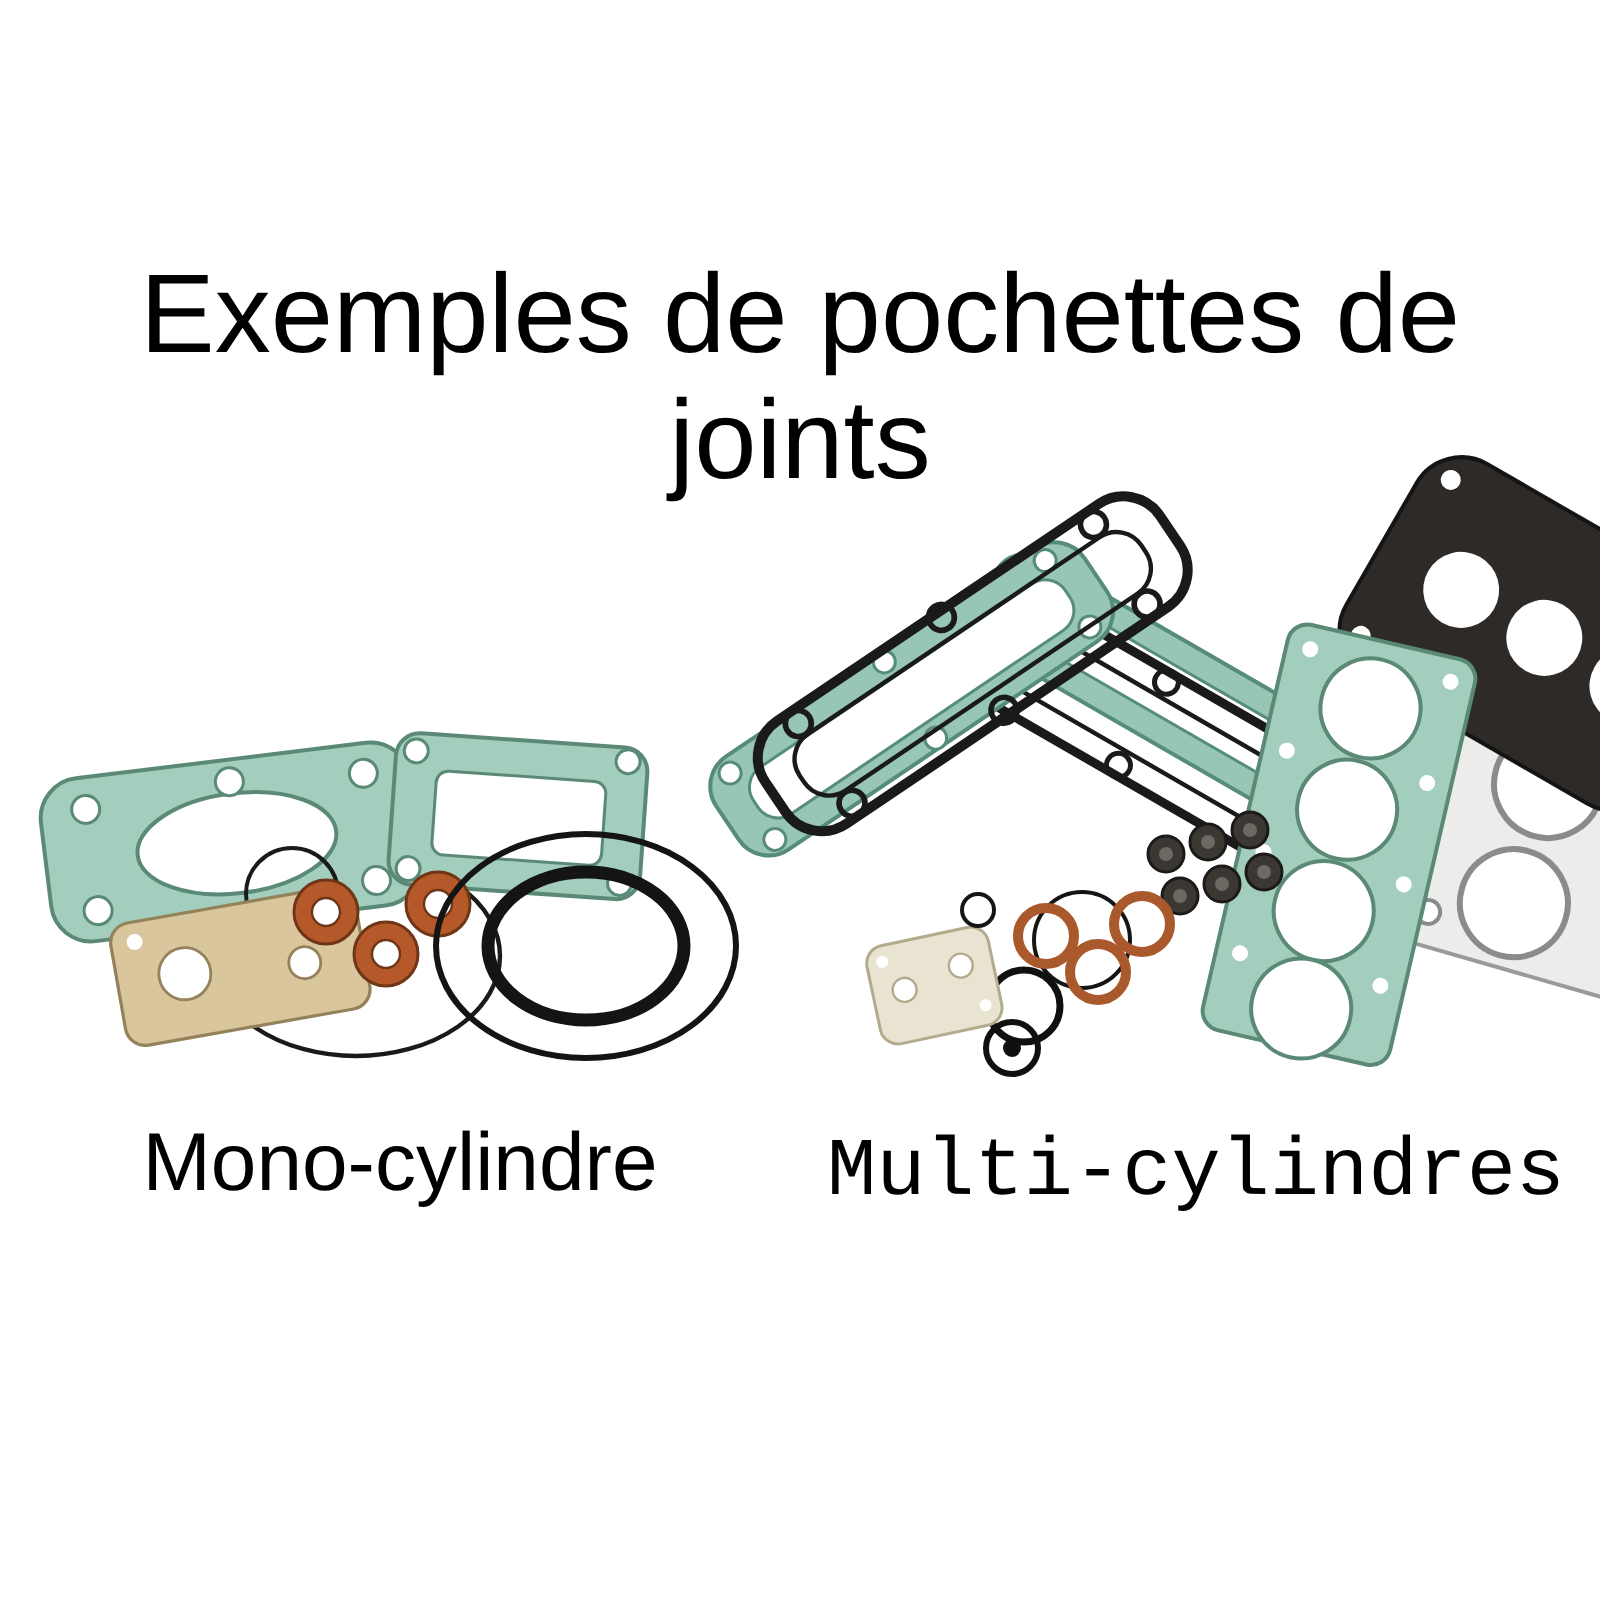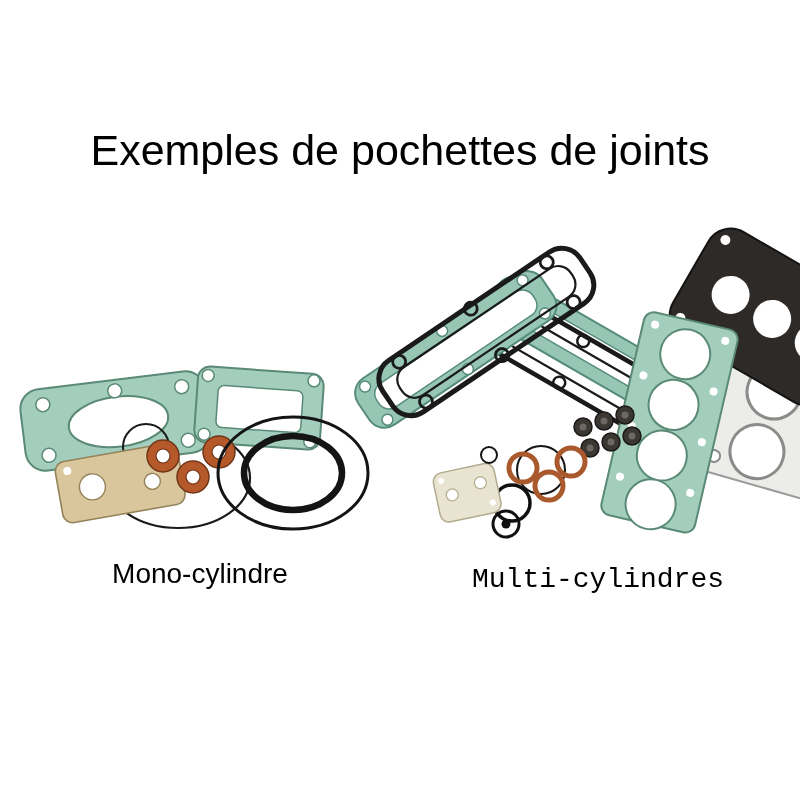--- a/index.html
+++ b/index.html
@@ -1,21 +1,21 @@
 <!DOCTYPE html>
 <html><head>
 <meta charset="utf-8">
 <style>
   html,body{margin:0;padding:0;background:#fff;}
   .page{position:relative;width:800px;height:800px;background:#fff;overflow:hidden;
         font-family:"Liberation Sans",sans-serif;color:#000;}
   .title{position:absolute;top:126px;left:0;width:100%;margin:0;text-align:center;
-         font-size:43px;font-weight:400;line-height:1.12;}
+         font-size:56px;font-weight:400;line-height:1.12;}
   .title span{display:block;}
-  .caption{position:absolute;font-size:28px;font-weight:400;text-align:center;}
+  .caption{position:absolute;font-size:41px;font-weight:400;text-align:center;}
   .caption-mono{left:10px;top:558px;width:380px;}
   .caption-multi{left:408px;top:564px;width:380px;font-family:Liberation Mono, monospace;}
   svg.art{position:absolute;left:0;top:0;}
   .stroke-green{stroke:#5a8a76}
   .stroke-teal{stroke:#568c7b}
   .stroke-paper{stroke:#93825a}
   .stroke-copper{stroke:#6f3517}
 </style>
 </head>
 <body>

